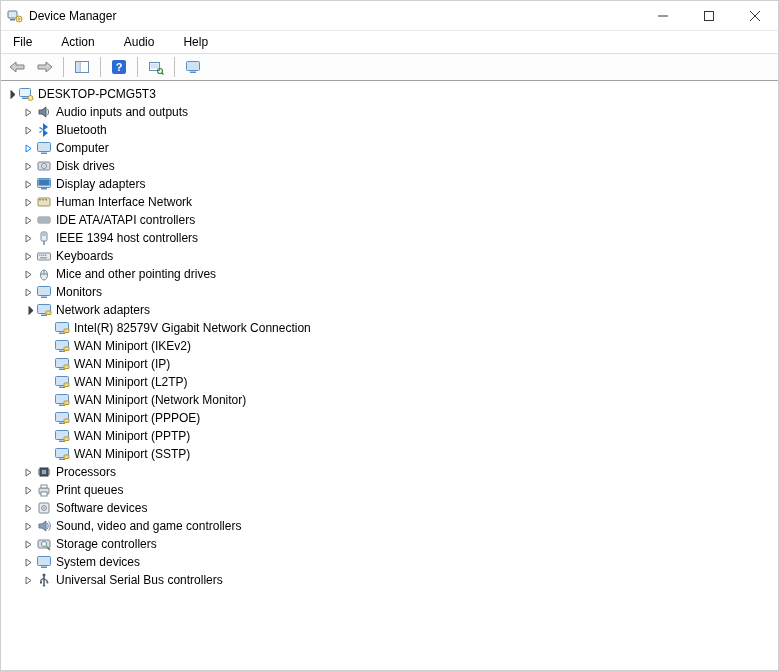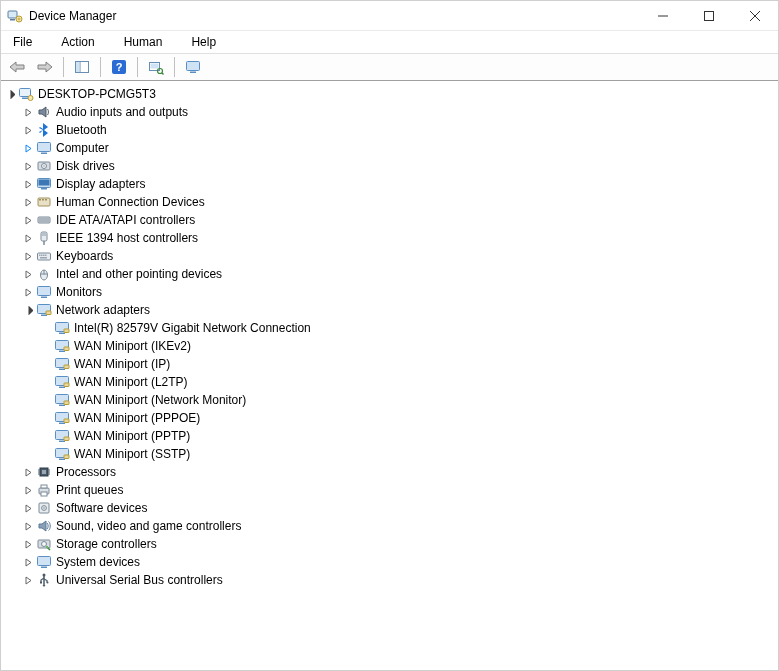--- a/index.html
+++ b/index.html
@@ -59,21 +59,21 @@
             <line x1="0" y1="0" x2="10" y2="10" stroke="currentColor"></line>
             <line x1="10" y1="0" x2="0" y2="10" stroke="currentColor"></line>
           </svg>
         </div>
     </div>
   </div>
 
   <div class="menubar">
     <div class="menu-item">File</div>
     <div class="menu-item">Action</div>
-    <div class="menu-item">Human</div>
+    <div class="menu-item">Audio</div>
     <div class="menu-item">Help</div>
   </div>
 
   <div class="toolbar">
     <div class="tb-btn">
       <svg width="18" height="14" viewBox="0 0 18 14">
           <path d="M8 2L2 7l6 5V9h8V5H8z" fill="#d0d0d0" stroke="#808080"></path>
         </svg>
     </div>
     <div class="tb-btn">
@@ -222,21 +222,21 @@
                   </svg>
                 </span>
                 <span class="dev-icon">
                   <svg width="16" height="16" viewBox="0 0 16 16">
                     <rect x="2" y="4" width="12" height="8" rx="1" fill="#e8e1c8" stroke="#a0915a"></rect>
                     <rect x="3" y="5" width="2" height="1.5" fill="#a0915a"></rect>
                     <rect x="6" y="5" width="2" height="1.5" fill="#a0915a"></rect>
                     <rect x="9" y="5" width="2" height="1.5" fill="#a0915a"></rect>
                   </svg>
                 </span>
-                <span class="label">Human Connection Devices</span>
+                <span class="label">Human Interface Network</span>
               </div>
             </li>
             <li>
               <div class="node">
                 <span class="twisty">
                   <svg width="9" height="9" viewBox="0 0 9 9">
                     <path d="M2 1l5 3.5L2 8z" fill="none" stroke="#666" stroke-width="1"></path>
                   </svg>
                 </span>
                 <span class="dev-icon">
@@ -293,21 +293,21 @@
                     <path d="M2 1l5 3.5L2 8z" fill="none" stroke="#666" stroke-width="1"></path>
                   </svg>
                 </span>
                 <span class="dev-icon">
                   <svg width="16" height="16" viewBox="0 0 16 16">
                     <ellipse cx="8" cy="9" rx="3.5" ry="5" fill="#e8ecef" stroke="#7a8a99"></ellipse>
                     <line x1="8" y1="4" x2="8" y2="8.5" stroke="#7a8a99"></line>
                     <line x1="4.5" y1="8" x2="11.5" y2="8" stroke="#7a8a99"></line>
                   </svg>
                 </span>
-                <span class="label">Intel and other pointing devices</span>
+                <span class="label">Mice and other pointing drives</span>
               </div>
             </li>
             <li>
               <div class="node">
                 <span class="twisty">
                   <svg width="9" height="9" viewBox="0 0 9 9">
                     <path d="M2 1l5 3.5L2 8z" fill="none" stroke="#666" stroke-width="1"></path>
                   </svg>
                 </span>
                 <span class="dev-icon">

